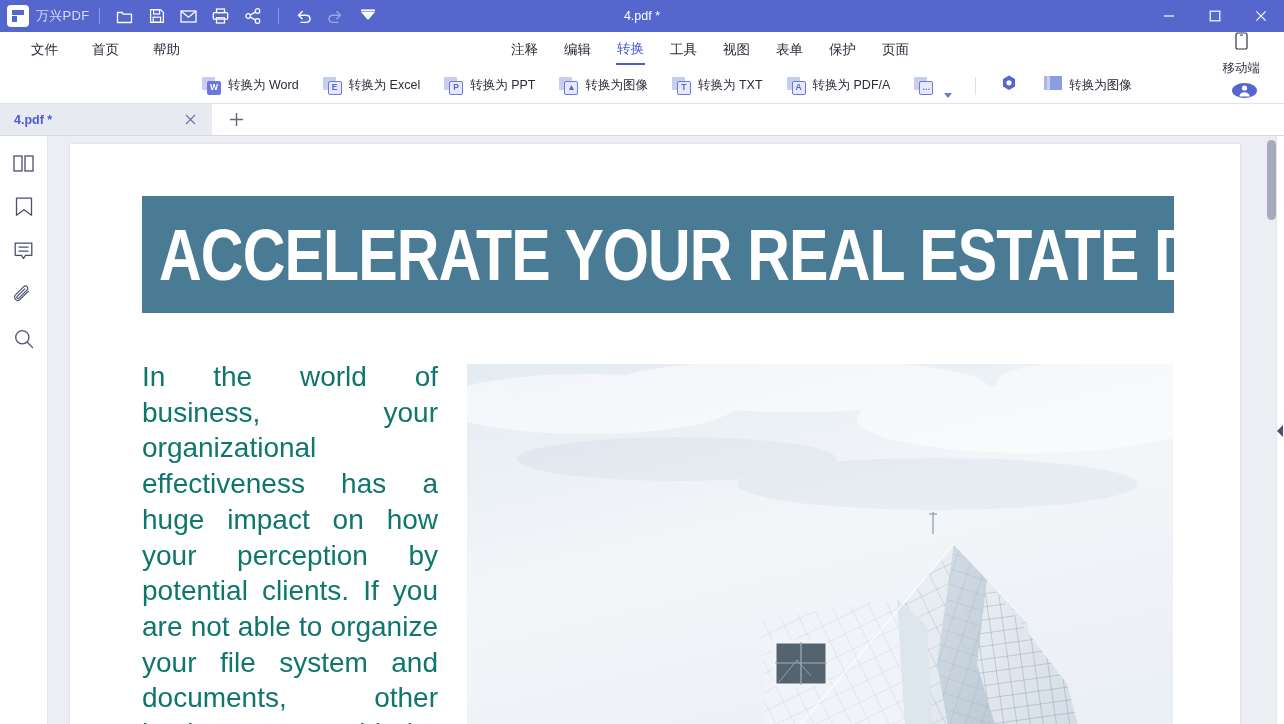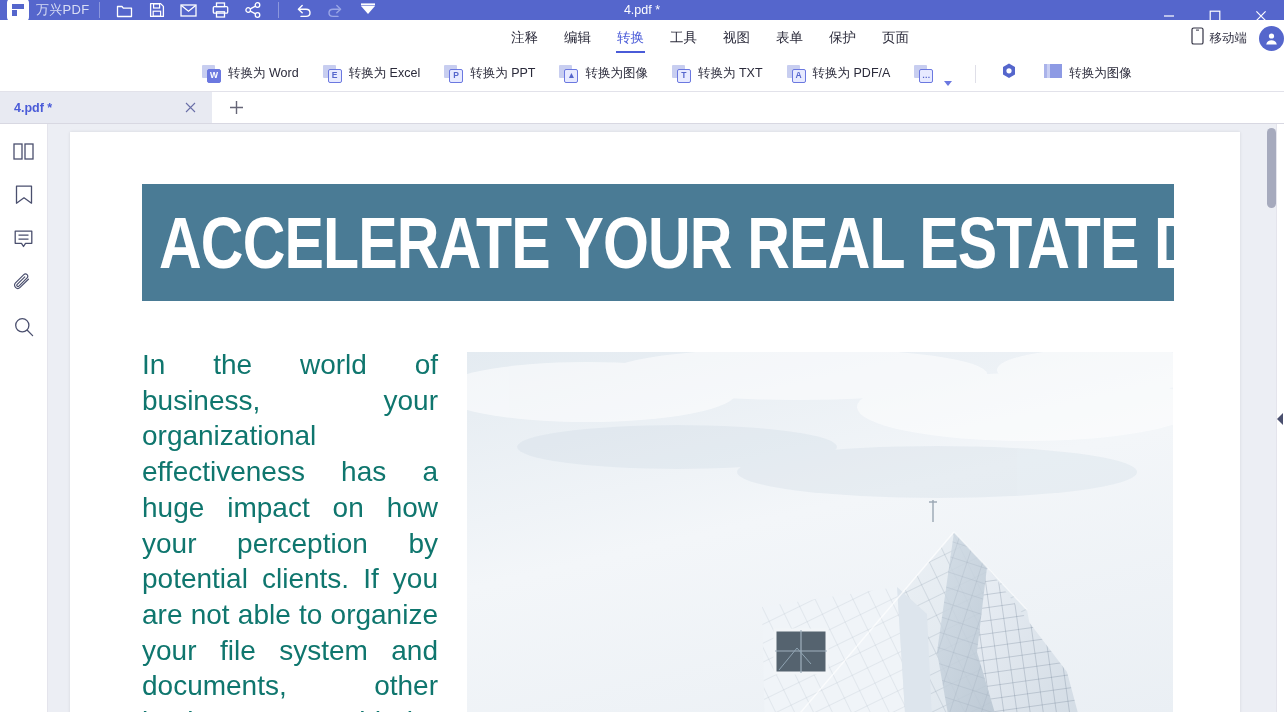--- a/index.html
+++ b/index.html
@@ -5,21 +5,21 @@
   * { box-sizing: border-box; margin: 0; padding: 0; }
   html, body {
     width: 1284px; height: 724px;
     overflow: hidden;
     font-family: "Liberation Sans", "DejaVu Sans", sans-serif;
     background: #ffffff;
   }
 
   
   #titlebar {
-    height: 20px; width: 100%;
+    height: 32px; width: 100%;
     background: #5566cc;
     display: flex; align-items: center;
     position: relative;
     color: #ffffff;
   }
   #app-logo {
     width: 22px; height: 22px;
     margin-left: 7px;
     background: #ffffff;
     border-radius: 4px;
@@ -102,33 +102,34 @@
     display: flex; align-items: stretch;
   }
   #menu-center .mi {
     font-size: 13.5px;
     color: #2a2a3a;
     padding: 0 13px;
     line-height: 36px;
     white-space: nowrap;
     position: relative;
   }
-  #menu-center .mi.active { color: #4a5bd8; }
+  #menu-center .mi.active { color: #4a5bd8; font-family: Liberation Mono, monospace; }
   #menu-center .mi.active::after {
     content: "";
     position: absolute;
     left: 12px; right: 12px; bottom: 3px;
     height: 2px;
     background: #4a5bd8;
   }
   #menu-right {
-    position: absolute; right: 0; top: 0;
+    position: absolute; right: 24px; top: 0;
     height: 36px;
     display: flex; align-items: center;
     gap: 6px;
+    flex-direction: column;
   }
   #mobile-label {
     font-size: 12.5px;
     color: #333344;
     white-space: nowrap;
   }
   #avatar {
     width: 25px; height: 25px;
     border-radius: 50%;
     background: #5566cc;
@@ -419,20 +420,25 @@
     </div>
     <div class="win-ctl">
       <svg width="12" height="12" viewBox="0 0 12 12">
           <path d="M1.4 1.4l9.2 9.2M10.6 1.4l-9.2 9.2" stroke="#ffffff" stroke-width="1.2"></path>
         </svg>
     </div>
   </div>
 </div>
 
 <div id="menubar">
+  <div id="menu-left">
+    <div class="mi">文件</div>
+    <div class="mi">首页</div>
+    <div class="mi">帮助</div>
+  </div>
 
   <div id="menu-center">
     <div class="mi">注释</div>
     <div class="mi">编辑</div>
     <div class="mi active">转换</div>
     <div class="mi">工具</div>
     <div class="mi">视图</div>
     <div class="mi">表单</div>
     <div class="mi">保护</div>
     <div class="mi">页面</div>

